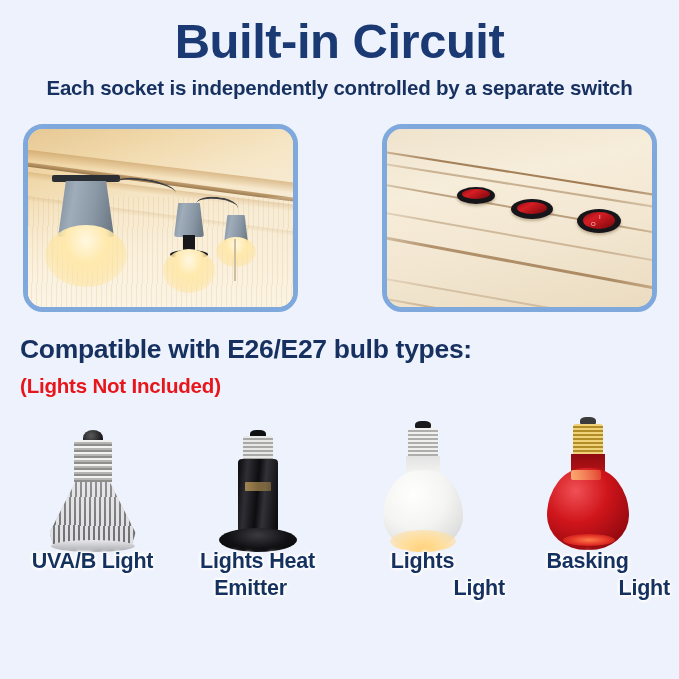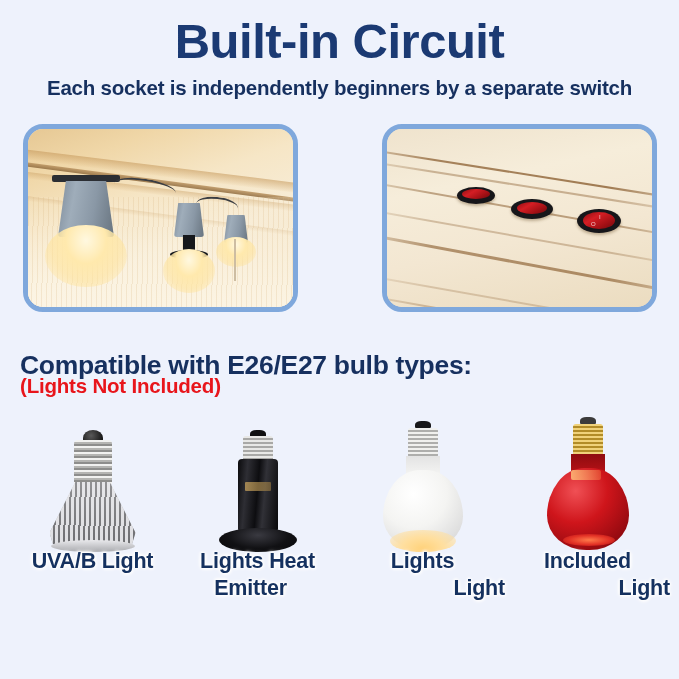--- a/index.html
+++ b/index.html
@@ -194,21 +194,21 @@
   .sw3 .cap { left: 6px; top: 3px; width: 32px; height: 17px; }
   .sw3 .mark-i, .sw3 .mark-o {
     position: absolute; color: #f0c9c9; font-size: 6px; line-height: 1;
   }
   .sw3 .mark-i { left: 22px; top: 5px; }
   .sw3 .mark-o { left: 14px; top: 12px; }
 
   
   .compat-title {
     position: absolute;
-    top: 350px;
+    top: 334px;
     left: 20px;
     font-size: 26.5px;
     font-weight: bold;
     color: #16305f;
     letter-spacing: -0.3px;
   }
   .compat-note {
     position: absolute;
     top: 374px;
     left: 20px;
@@ -423,21 +423,21 @@
     font-weight: bold;
     letter-spacing: -0.2px;
   }
 </style>
 </head>
 <body>
 
 <div id="page">
 
   <div class="header-title">Built-in Circuit</div>
-  <div class="header-subtitle">Each socket is independently beginners by a separate switch</div>
+  <div class="header-subtitle">Each socket is independently controlled by a separate switch</div>
 
   <div class="photo-row">
 
     <div class="photo-frame">
       <div class="ceiling-scene">
         <div class="ceil-plank ceil-p1"></div>
         <div class="ceil-plank ceil-p2"></div>
         <div class="ceil-plank ceil-p3"></div>
         <div class="ceil-rail"></div>
         <div class="wall-texture"></div>
@@ -546,19 +546,19 @@
     </div>
     <div class="label-cell two-line">
       <span class="l1">Lights Heat</span>
       <span class="l2">Emitter</span>
     </div>
     <div class="label-cell narrow">
       <span class="l1">Lights</span>
       <span class="l2">Light</span>
     </div>
     <div class="label-cell narrow">
-      <span class="l1">Included</span>
+      <span class="l1">Basking</span>
       <span class="l2">Light</span>
     </div>
   </div>
 
 
 </div>
 
 </body></html>

